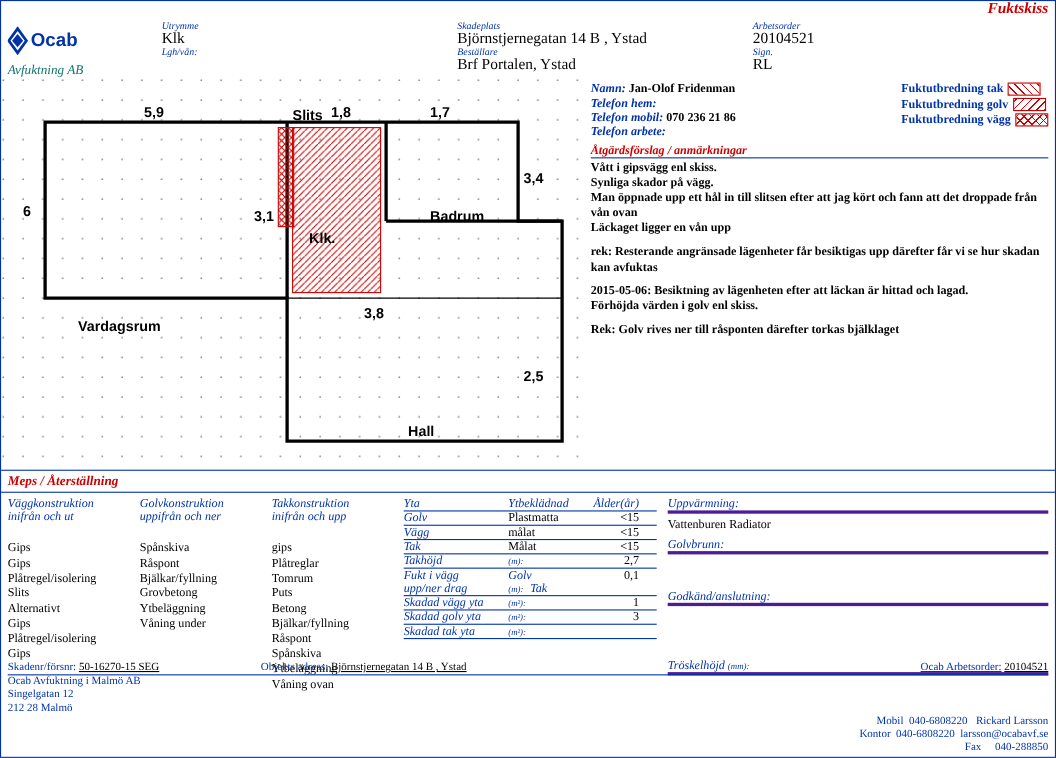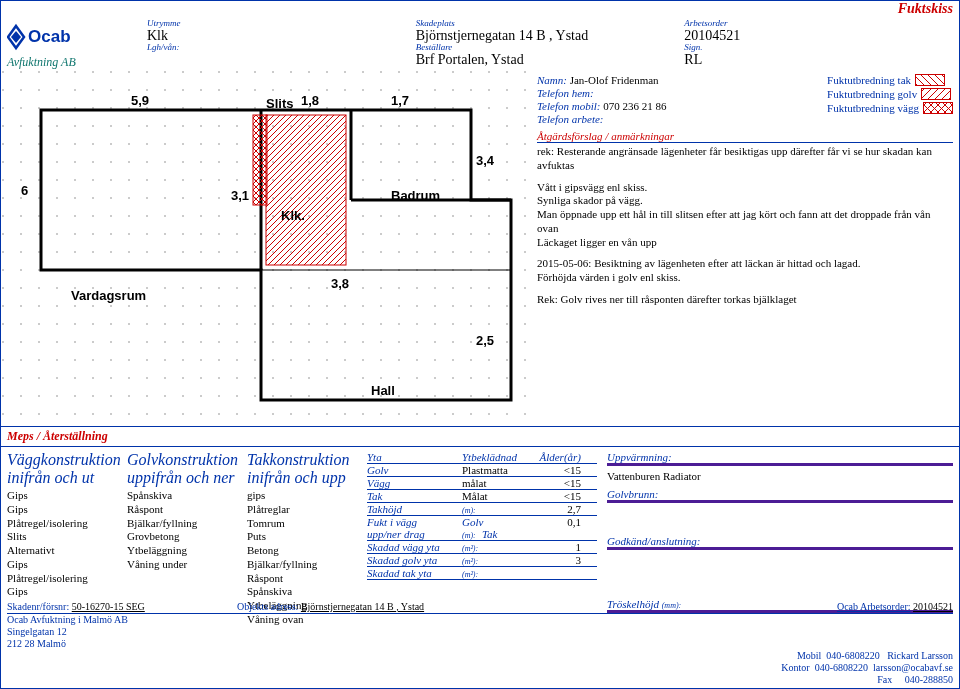--- a/index.html
+++ b/index.html
@@ -11,37 +11,37 @@
   .logo-svg { width: 100px; height: 36px; }
   .sub-logo { font-size: 12px; font-style: italic; color: #0f766e; margin-top: -2px; }
   .field-col { flex: 1; }
   .field-label { font-size: 9px; font-style: italic; color: #0033aa; line-height: 1; }
   .field-val { font-size: 14px; line-height: 1.1; }
   .title-right { text-align: left; }
   .fuktskiss { font-size: 14px; font-weight: bold; font-style: italic; color: #cc0000; text-align: right; padding-right: 6px; }
   .mid { display: flex; }
   .plan { width: 530px; height: 350px; position: relative; }
   .plan-img { width: 100%; height: 100%; }
-  .right-panel { flex: 1; padding: 4px 6px 0 6px; }
+  .right-panel { flex: 1; padding: 4px 6px 0 6px; font-weight: bold; }
   .contact-row { display: flex; justify-content: space-between; }
   .contact-col { }
   .contact-line { font-size: 11px; margin-bottom: 1px; }
   .legend-box { }
   .legend-row { display: flex; align-items: center; font-size: 11px; color: #0033aa; margin-bottom: 2px; }
   .swatch { width: 30px; height: 12px; border: 1px solid #cc0000; margin-left: 4px; display: inline-block; }
   .sw-diag { background: repeating-linear-gradient(45deg, #cc0000, #cc0000 1px, #fff 1px, #fff 5px); }
   .sw-slash { background: repeating-linear-gradient(-45deg, #cc0000, #cc0000 1px, #fff 1px, #fff 5px); }
   .sw-cross { background: repeating-linear-gradient(45deg, #cc0000, #cc0000 1px, transparent 1px, transparent 5px), repeating-linear-gradient(-45deg, #cc0000, #cc0000 1px, #fff 1px, #fff 5px); }
   .section-head { font-size: 11px; font-style: italic; color: #cc0000; border-bottom: 1px solid #0033aa; margin-top: 4px; }
   .notes { font-size: 11px; line-height: 1.25; margin-top: 2px; }
   .notes p { margin-bottom: 8px; }
   .meps-head { font-size: 12px; font-style: italic; font-weight: bold; color: #cc0000; border-top: 1px solid #0033aa; border-bottom: 1px solid #0033aa; padding: 2px 6px; margin-top: 6px; text-align: left; }
   .lower { display: flex; padding: 4px 6px; gap: 10px; }
   .col { }
-  .col-head { font-size: 16px; font-style: italic; color: #0033aa; margin-bottom: 3px; line-height: 1.1; }
+  .col-head { font-size: 11px; font-style: italic; color: #0033aa; margin-bottom: 16px; line-height: 1.1; }
   .col-list div { font-size: 11px; line-height: 1.25; }
   .yta-table { }
   .yta-row { display: flex; border-bottom: 1px solid #0033aa; font-size: 11px; align-items: baseline; }
   .yta-row.noborder { border-bottom: none; }
   .yta-c1 { width: 95px; font-style: italic; color: #0033aa; }
   .yta-c2 { width: 75px; }
   .yta-c3 { width: 44px; text-align: right; }
   .unit { font-size: 8px; font-style: italic; color: #0033aa; }
   .right-lower { flex: 1; }
   .right-lower .blue-it { font-size: 11px; font-style: italic; color: #0033aa; border-bottom: 3px solid #4c1d95; margin-bottom: 4px; }
@@ -157,25 +157,25 @@
               <span class="swatch sw-slash"></span>
             </div>
           <div class="legend-row">
               <span>Fuktutbredning vägg</span>
               <span class="swatch sw-cross"></span>
             </div>
         </div>
       </div>
       <div class="section-head">Åtgärdsförslag / anmärkningar</div>
       <div class="notes">
-        <p>rek: Resterande angränsade lägenheter får besiktigas upp därefter får vi se hur skadan kan avfuktas</p>
         <p style="white-space:pre-line">Vått i gipsvägg enl skiss.
 Synliga skador på vägg.
 Man öppnade upp ett hål in till slitsen efter att jag kört och fann att det droppade från vån ovan
 Läckaget ligger en vån upp</p>
+        <p>rek: Resterande angränsade lägenheter får besiktigas upp därefter får vi se hur skadan kan avfuktas</p>
         <p style="white-space:pre-line">2015-05-06: Besiktning av lägenheten efter att läckan är hittad och lagad.
 Förhöjda värden i golv enl skiss.</p>
         <p>Rek: Golv rives ner till råsponten därefter torkas bjälklaget</p>
       </div>
     </div>
   </div>
 
   <div class="meps-head" style="">Meps / Återställning</div>
 
   <div class="lower">

